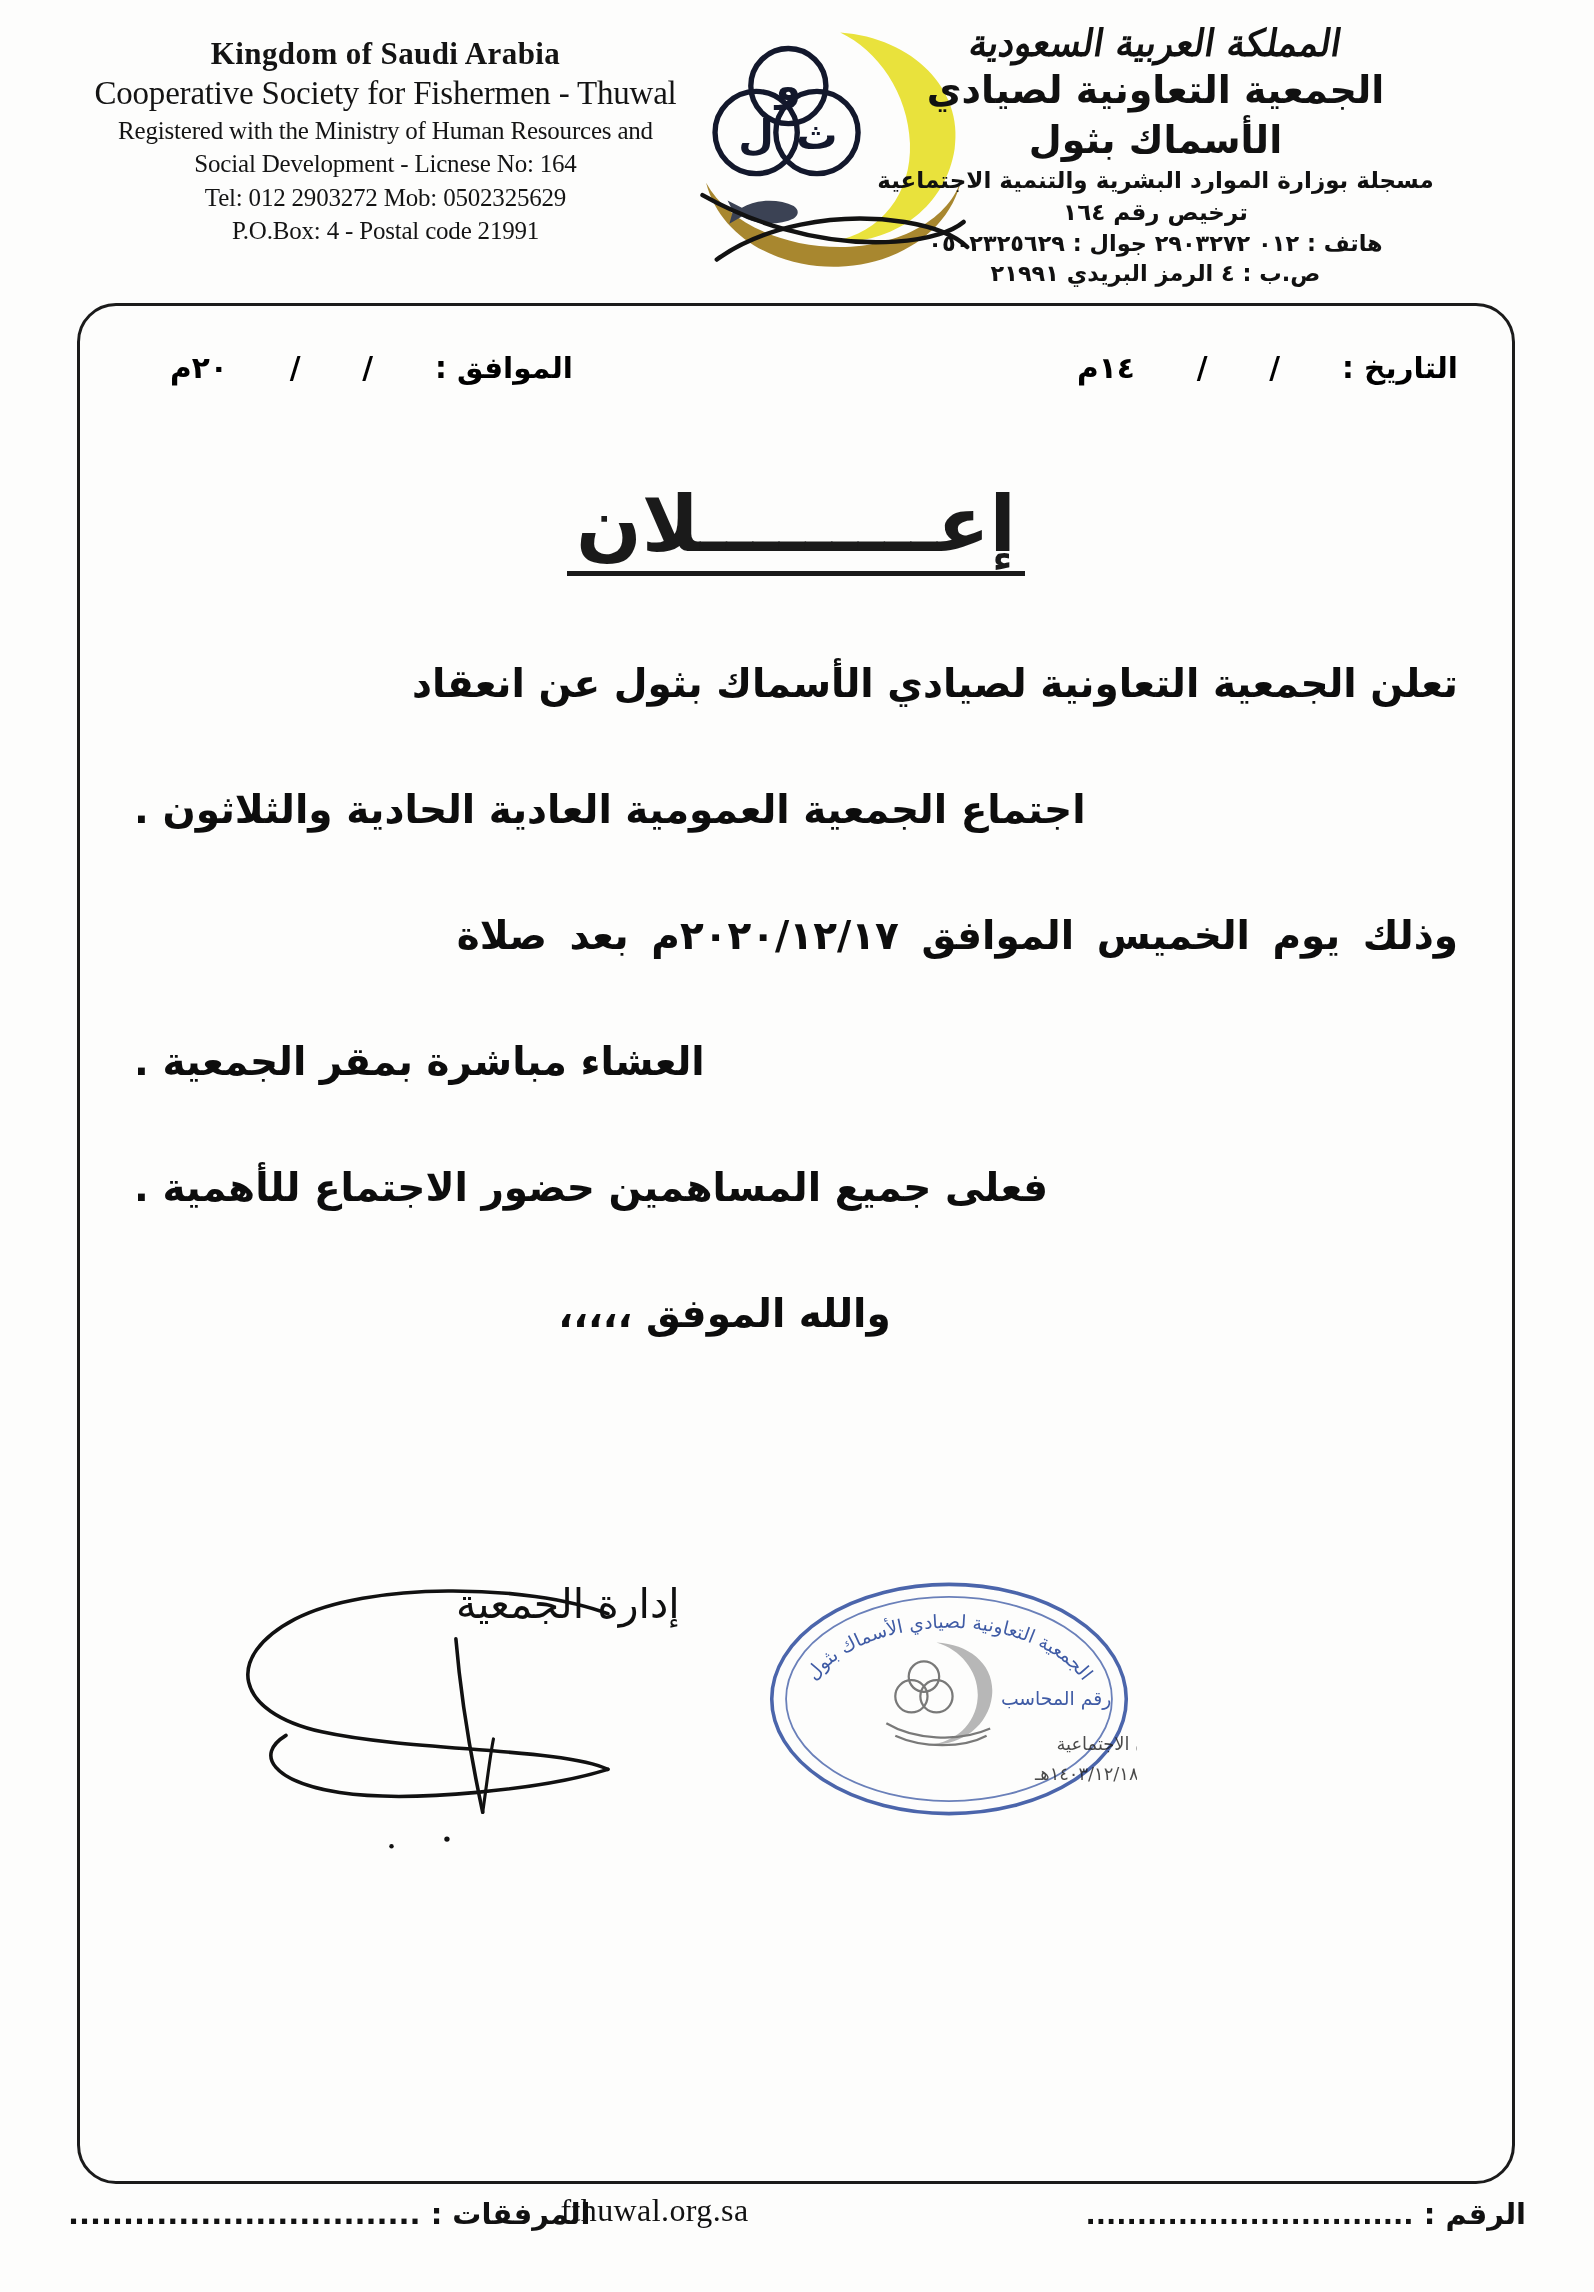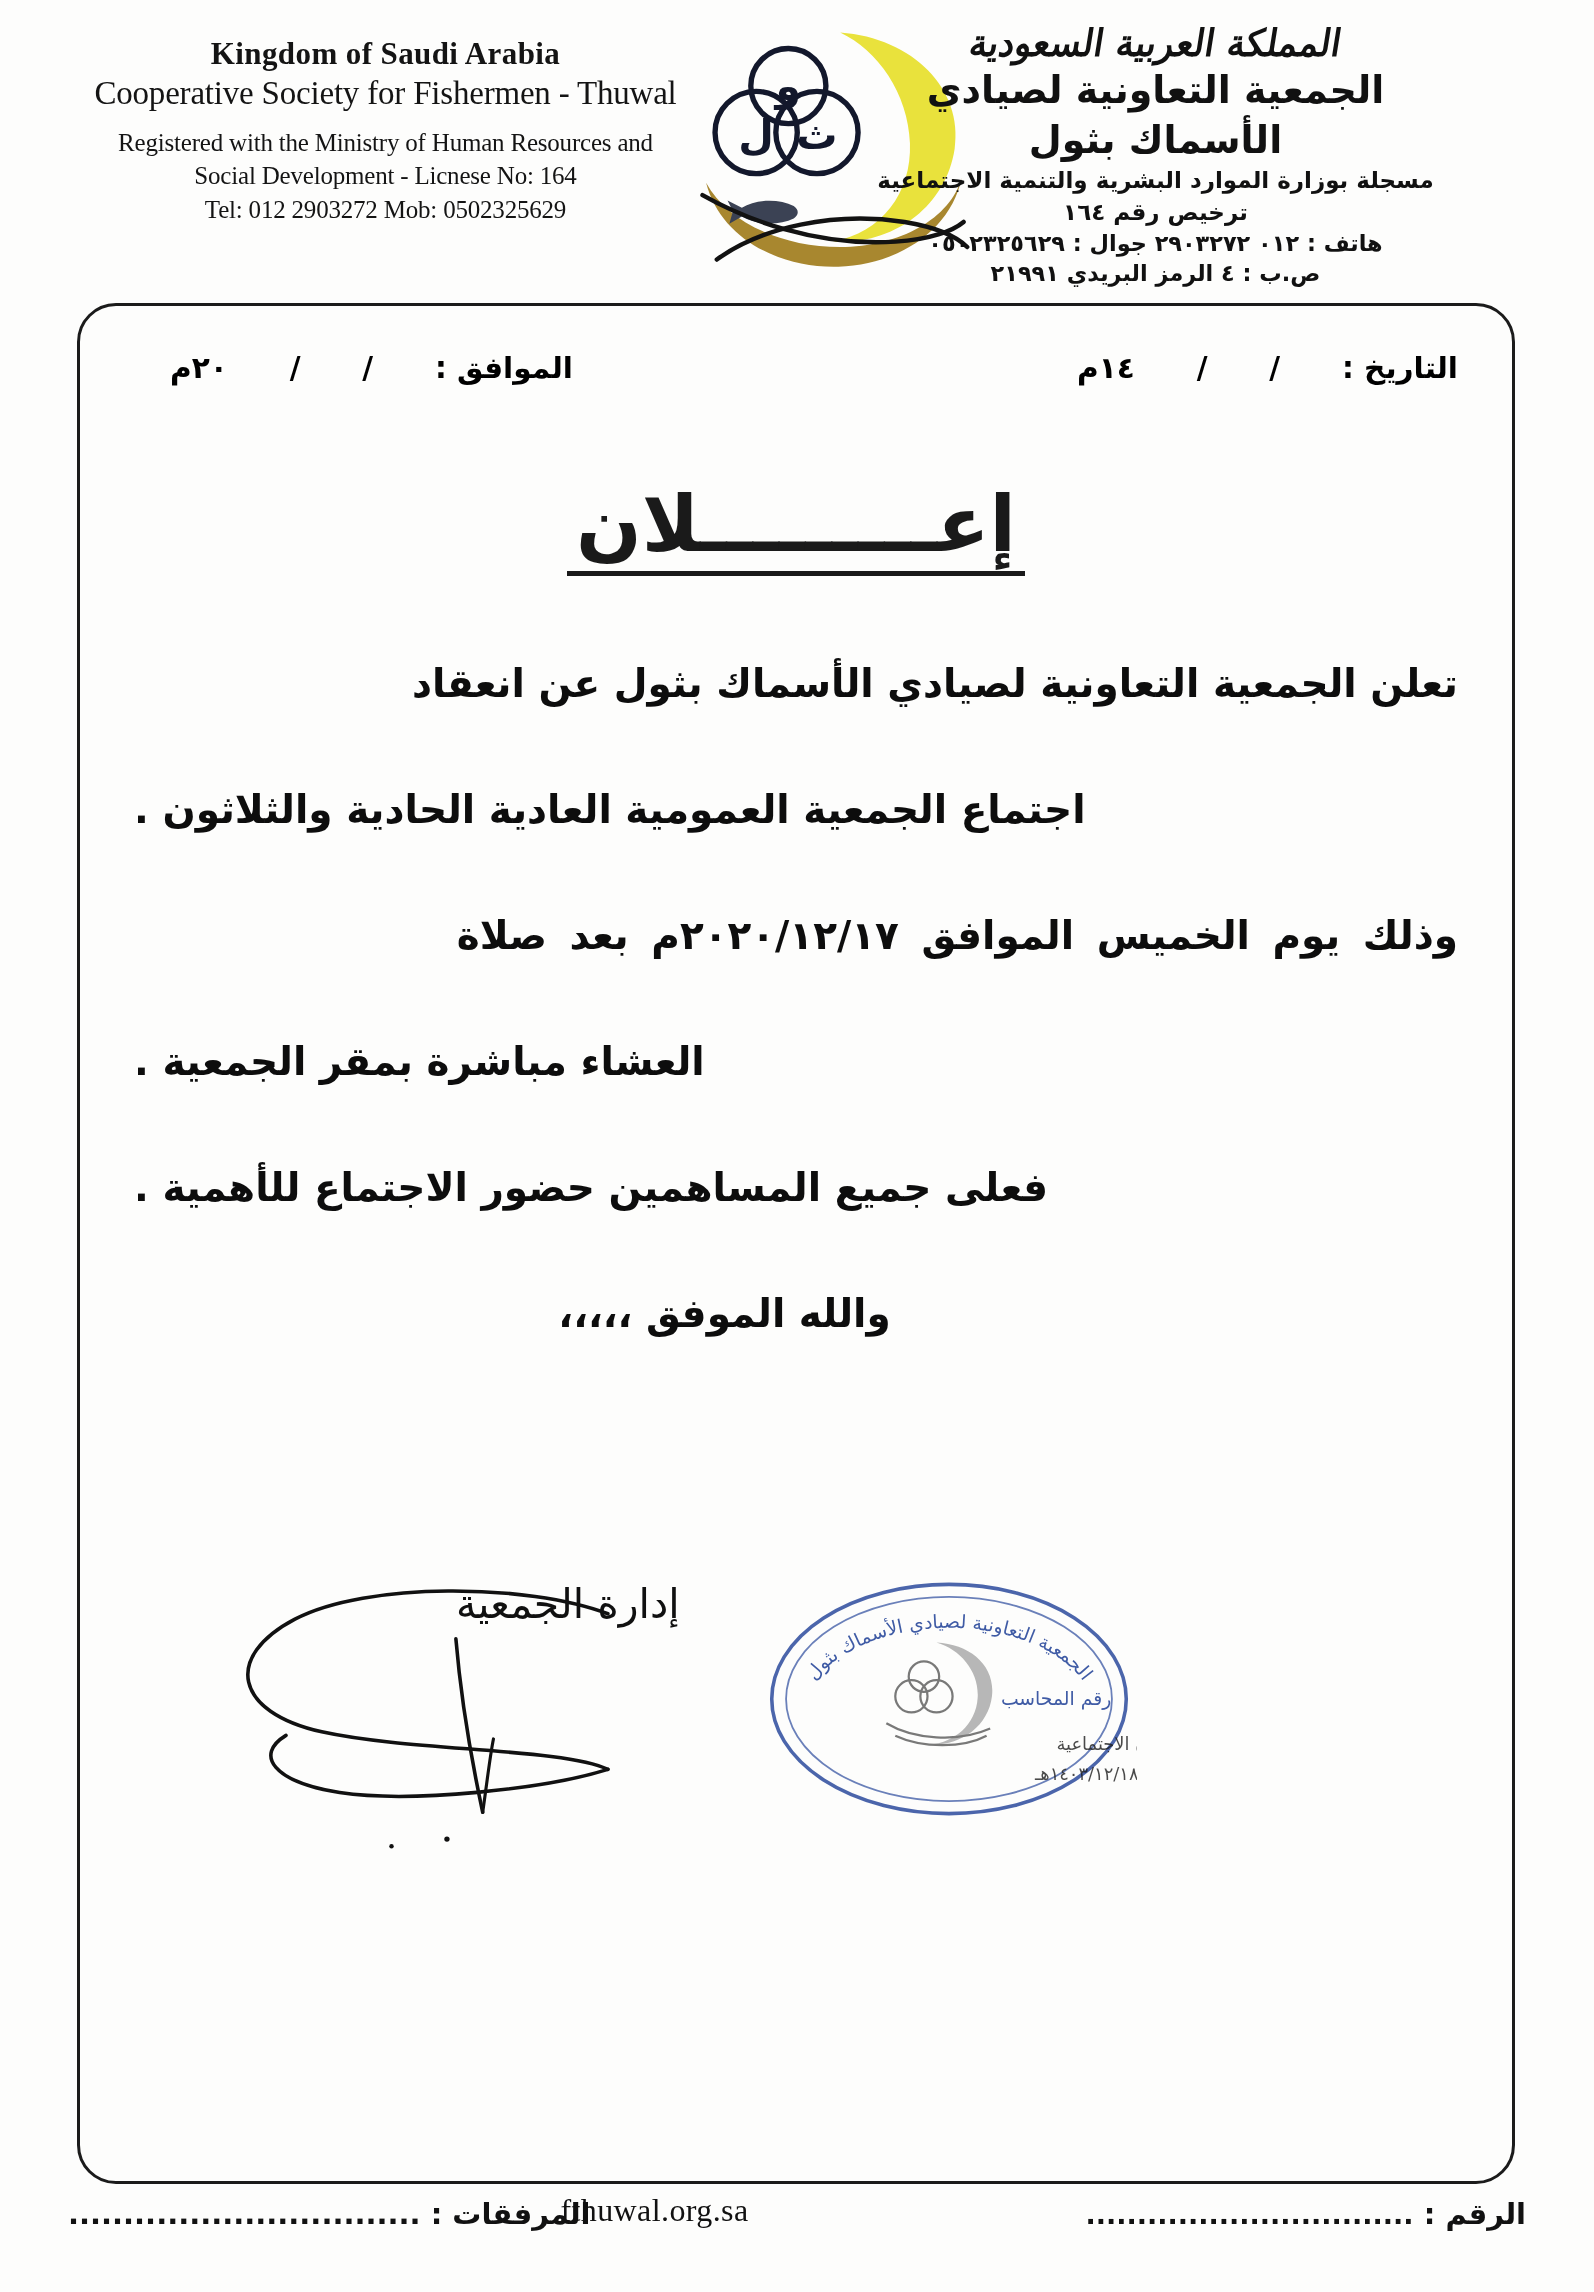--- a/index.html
+++ b/index.html
@@ -47,21 +47,21 @@
     margin-top: 1.8px;
   }
   #header-en .l3,
   #header-en .l4,
   #header-en .l5,
   #header-en .l6 {
     font-size: 25px;
     line-height: 1.34;
     letter-spacing: -0.2px;
   }
-  #header-en .l3 { margin-top: 12px; }
+  #header-en .l3 { margin-top: 0; }
 
   #header-ar {
     position: absolute;
     right: 36px;
     top: 19.7px;
     width: 573px;
     text-align: center;
     direction: rtl;
     color: #111;
     font-family: "DejaVu Sans", sans-serif;
@@ -282,20 +282,21 @@
 <div id="page">
 
   <div id="letterhead">
 
     <div id="header-en">
       <div class="l1">Kingdom of Saudi Arabia</div>
       <div class="l2">Cooperative Society for Fishermen - Thuwal</div>
       <div class="l3">Registered with the Ministry of Human Resources and</div>
       <div class="l4">Social Development - Licnese No: 164</div>
       <div class="l5">Tel: 012 2903272 Mob: 0502325629</div>
+      <div class="l6">P.O.Box: 4 - Postal code 21991</div>
     </div>
 
     <div id="logo">
       <svg width="304" height="269" viewBox="0 0 340 300">
 
         <path d="M 168 28 C 210 48 244 96 246 152 C 248 208 214 252 160 262
                  C 226 266 286 224 296 158 C 306 92 250 34 168 28 Z" fill="#e9e23c"></path>
 
         <path d="M 18 196 C 34 258 100 292 166 290 C 232 288 292 250 304 190
                  C 292 236 234 268 168 268 C 102 268 42 240 18 196 Z" fill="#a8872f"></path>

